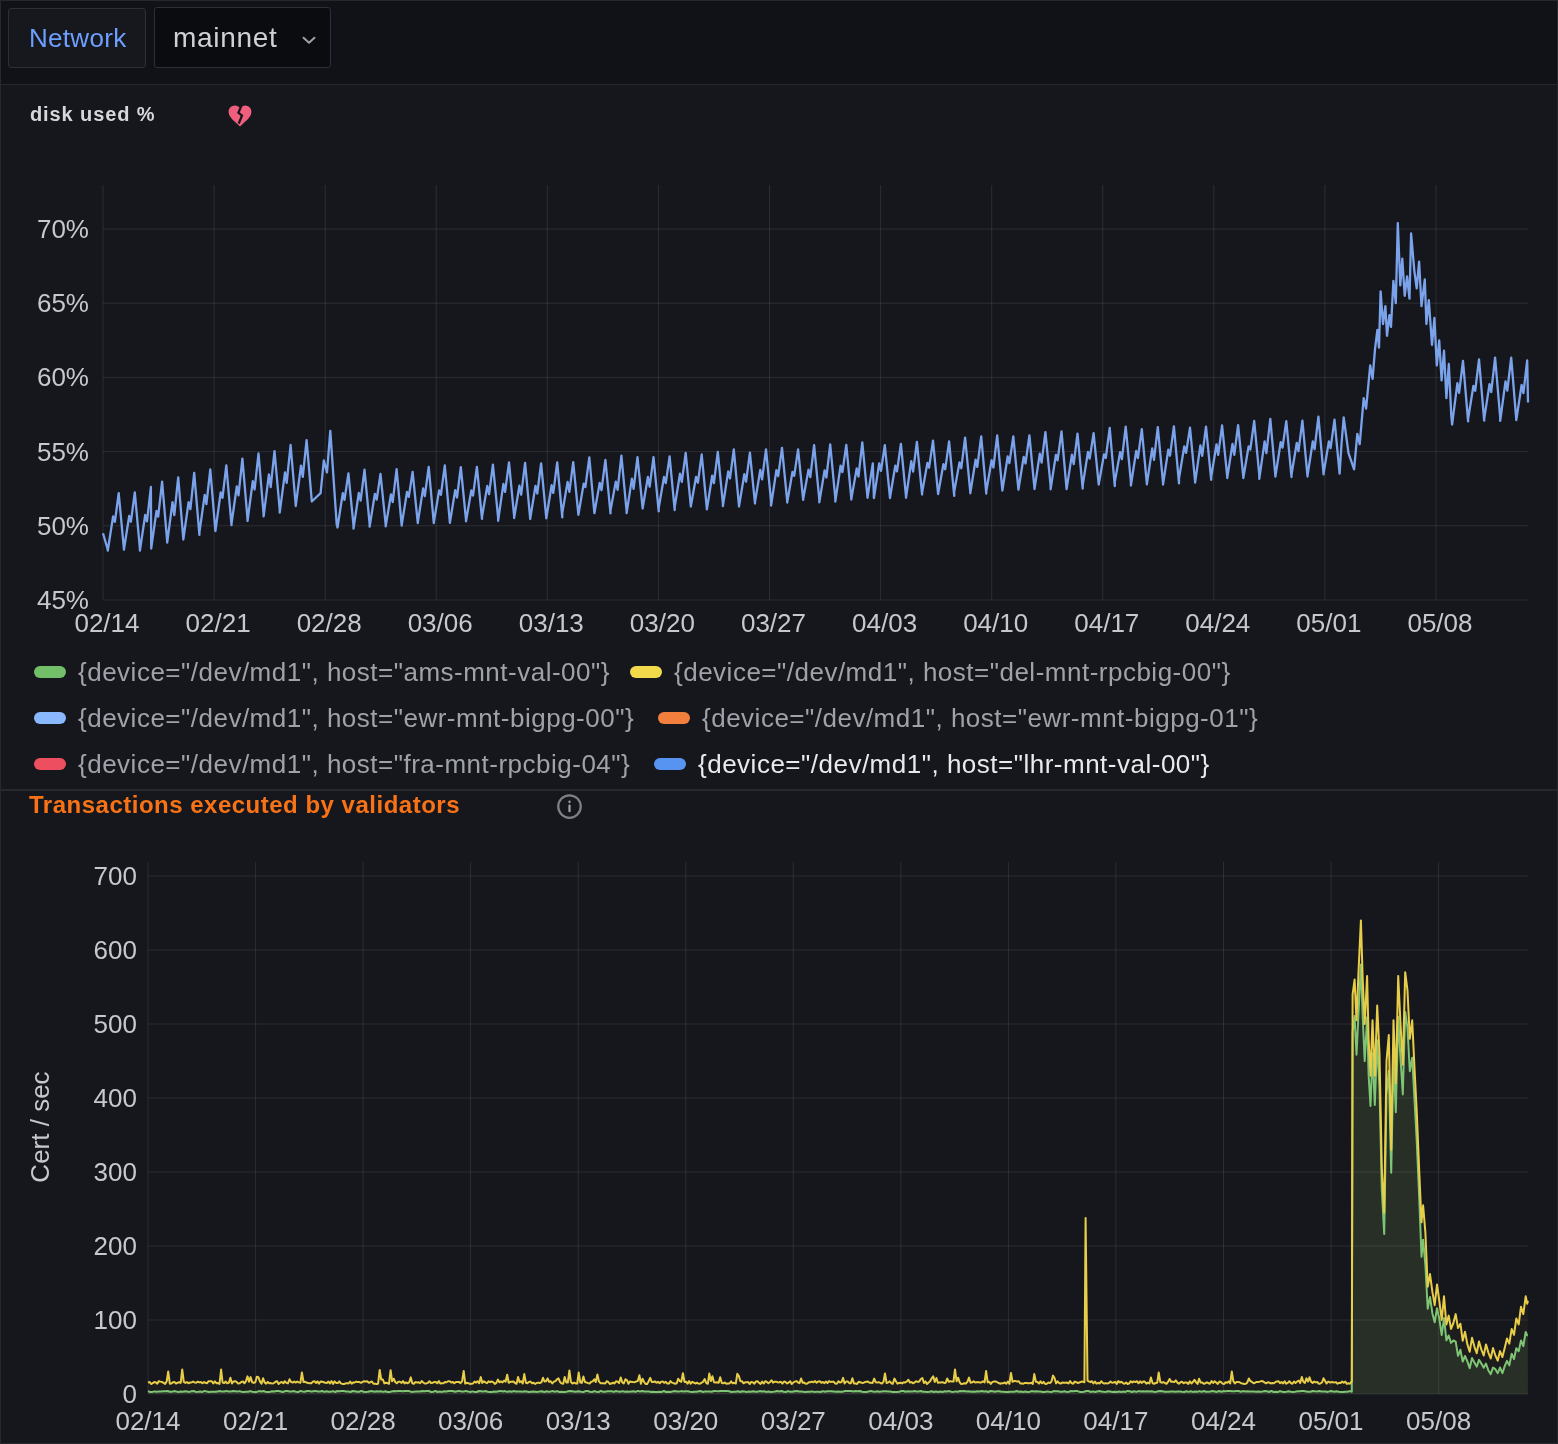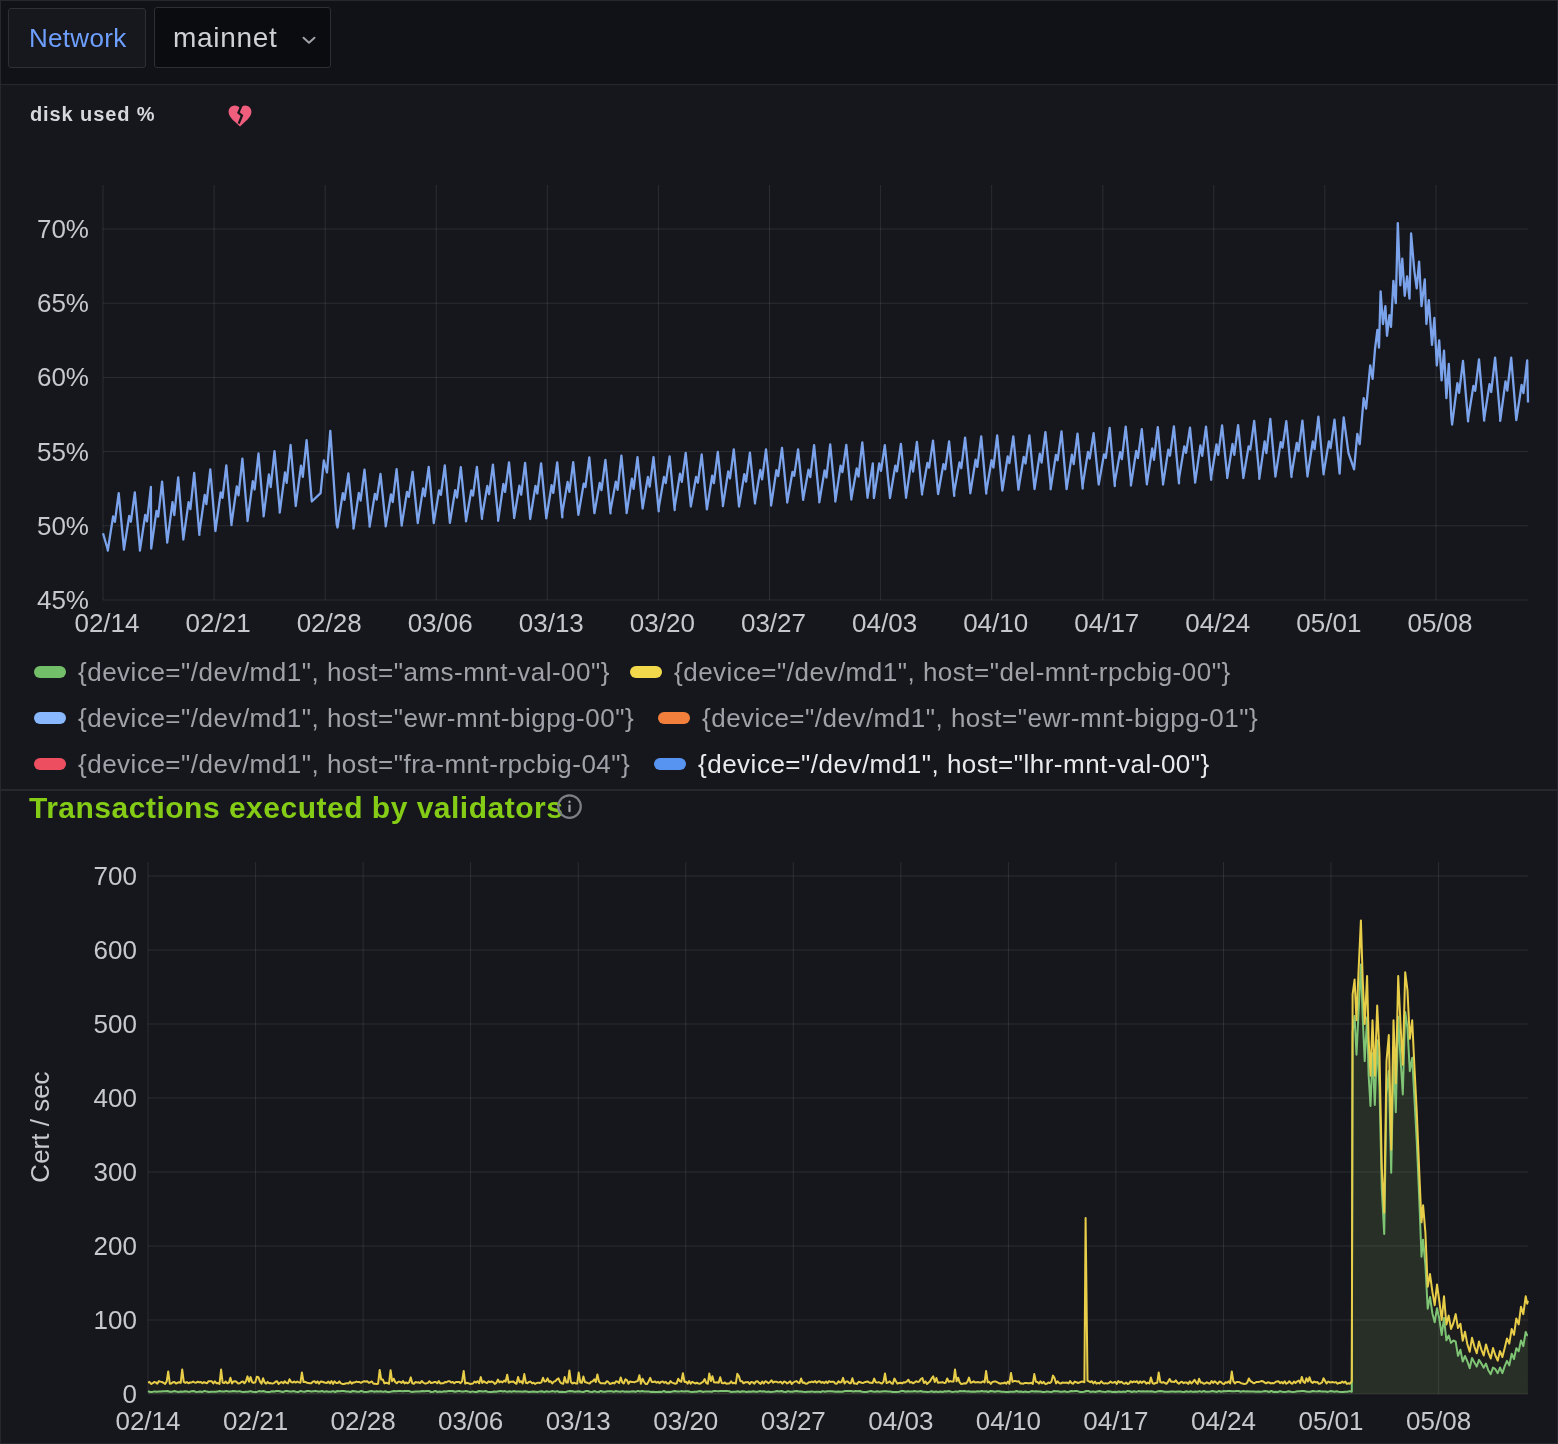--- a/index.html
+++ b/index.html
@@ -70,21 +70,21 @@
 <div style="position:absolute;left:34px;top:712px;width:32px;height:12px;border-radius:6px;background:#8ab8ff"></div>
 <div style="position:absolute;left:78px;top:702px;height:32px;line-height:32px;font-size:26px;letter-spacing:0.5px;color:#9fa2a9;white-space:nowrap">{device="/dev/md1", host="ewr-mnt-bigpg-00"}</div>
 <div style="position:absolute;left:658px;top:712px;width:32px;height:12px;border-radius:6px;background:#f2803c"></div>
 <div style="position:absolute;left:702px;top:702px;height:32px;line-height:32px;font-size:26px;letter-spacing:0.5px;color:#9fa2a9;white-space:nowrap">{device="/dev/md1", host="ewr-mnt-bigpg-01"}</div>
 <div style="position:absolute;left:34px;top:758px;width:32px;height:12px;border-radius:6px;background:#ed4f60"></div>
 <div style="position:absolute;left:78px;top:748px;height:32px;line-height:32px;font-size:26px;letter-spacing:0.5px;color:#9fa2a9;white-space:nowrap">{device="/dev/md1", host="fra-mnt-rpcbig-04"}</div>
 <div style="position:absolute;left:654px;top:758px;width:32px;height:12px;border-radius:6px;background:#5794f2"></div>
 <div style="position:absolute;left:698px;top:748px;height:32px;line-height:32px;font-size:26px;letter-spacing:0.5px;color:#e9eaec;white-space:nowrap">{device="/dev/md1", host="lhr-mnt-val-00"}</div>
 
 <div class="abs" style="left:0;top:790px;width:1558px;height:654px;background:#16171c;border:1px solid #26282e"></div>
-<div class="abs" style="left:29px;top:791px;font-size:30px;font-weight:700;letter-spacing:0.5px;color:#84cc16">Transactions executed by validators</div>
+<div class="abs" style="left:29px;top:791px;font-size:24px;font-weight:700;letter-spacing:0.5px;color:#f97316">Transactions executed by validators</div>
 <svg width="27" height="27" viewBox="0 0 24 24" style="position:absolute;left:556px;top:793px">
 <circle cx="12" cy="12" r="10" fill="none" stroke="#7d8087" stroke-width="2"></circle>
 <rect x="11" y="10.2" width="2" height="7" rx="1" fill="#9fa2a9"></rect>
 <rect x="11" y="6.6" width="2" height="2.4" rx="1" fill="#9fa2a9"></rect>
 </svg>
 <svg width="1558" height="654" viewBox="0 790 1558 654" style="position:absolute;left:0;top:790px">
 <line x1="148.0" y1="862" x2="148.0" y2="1394.0" stroke="rgba(204,204,220,0.12)" stroke-width="1"></line>
 <line x1="255.6" y1="862" x2="255.6" y2="1394.0" stroke="rgba(204,204,220,0.12)" stroke-width="1"></line>
 <line x1="363.1" y1="862" x2="363.1" y2="1394.0" stroke="rgba(204,204,220,0.12)" stroke-width="1"></line>
 <line x1="470.6" y1="862" x2="470.6" y2="1394.0" stroke="rgba(204,204,220,0.12)" stroke-width="1"></line>

